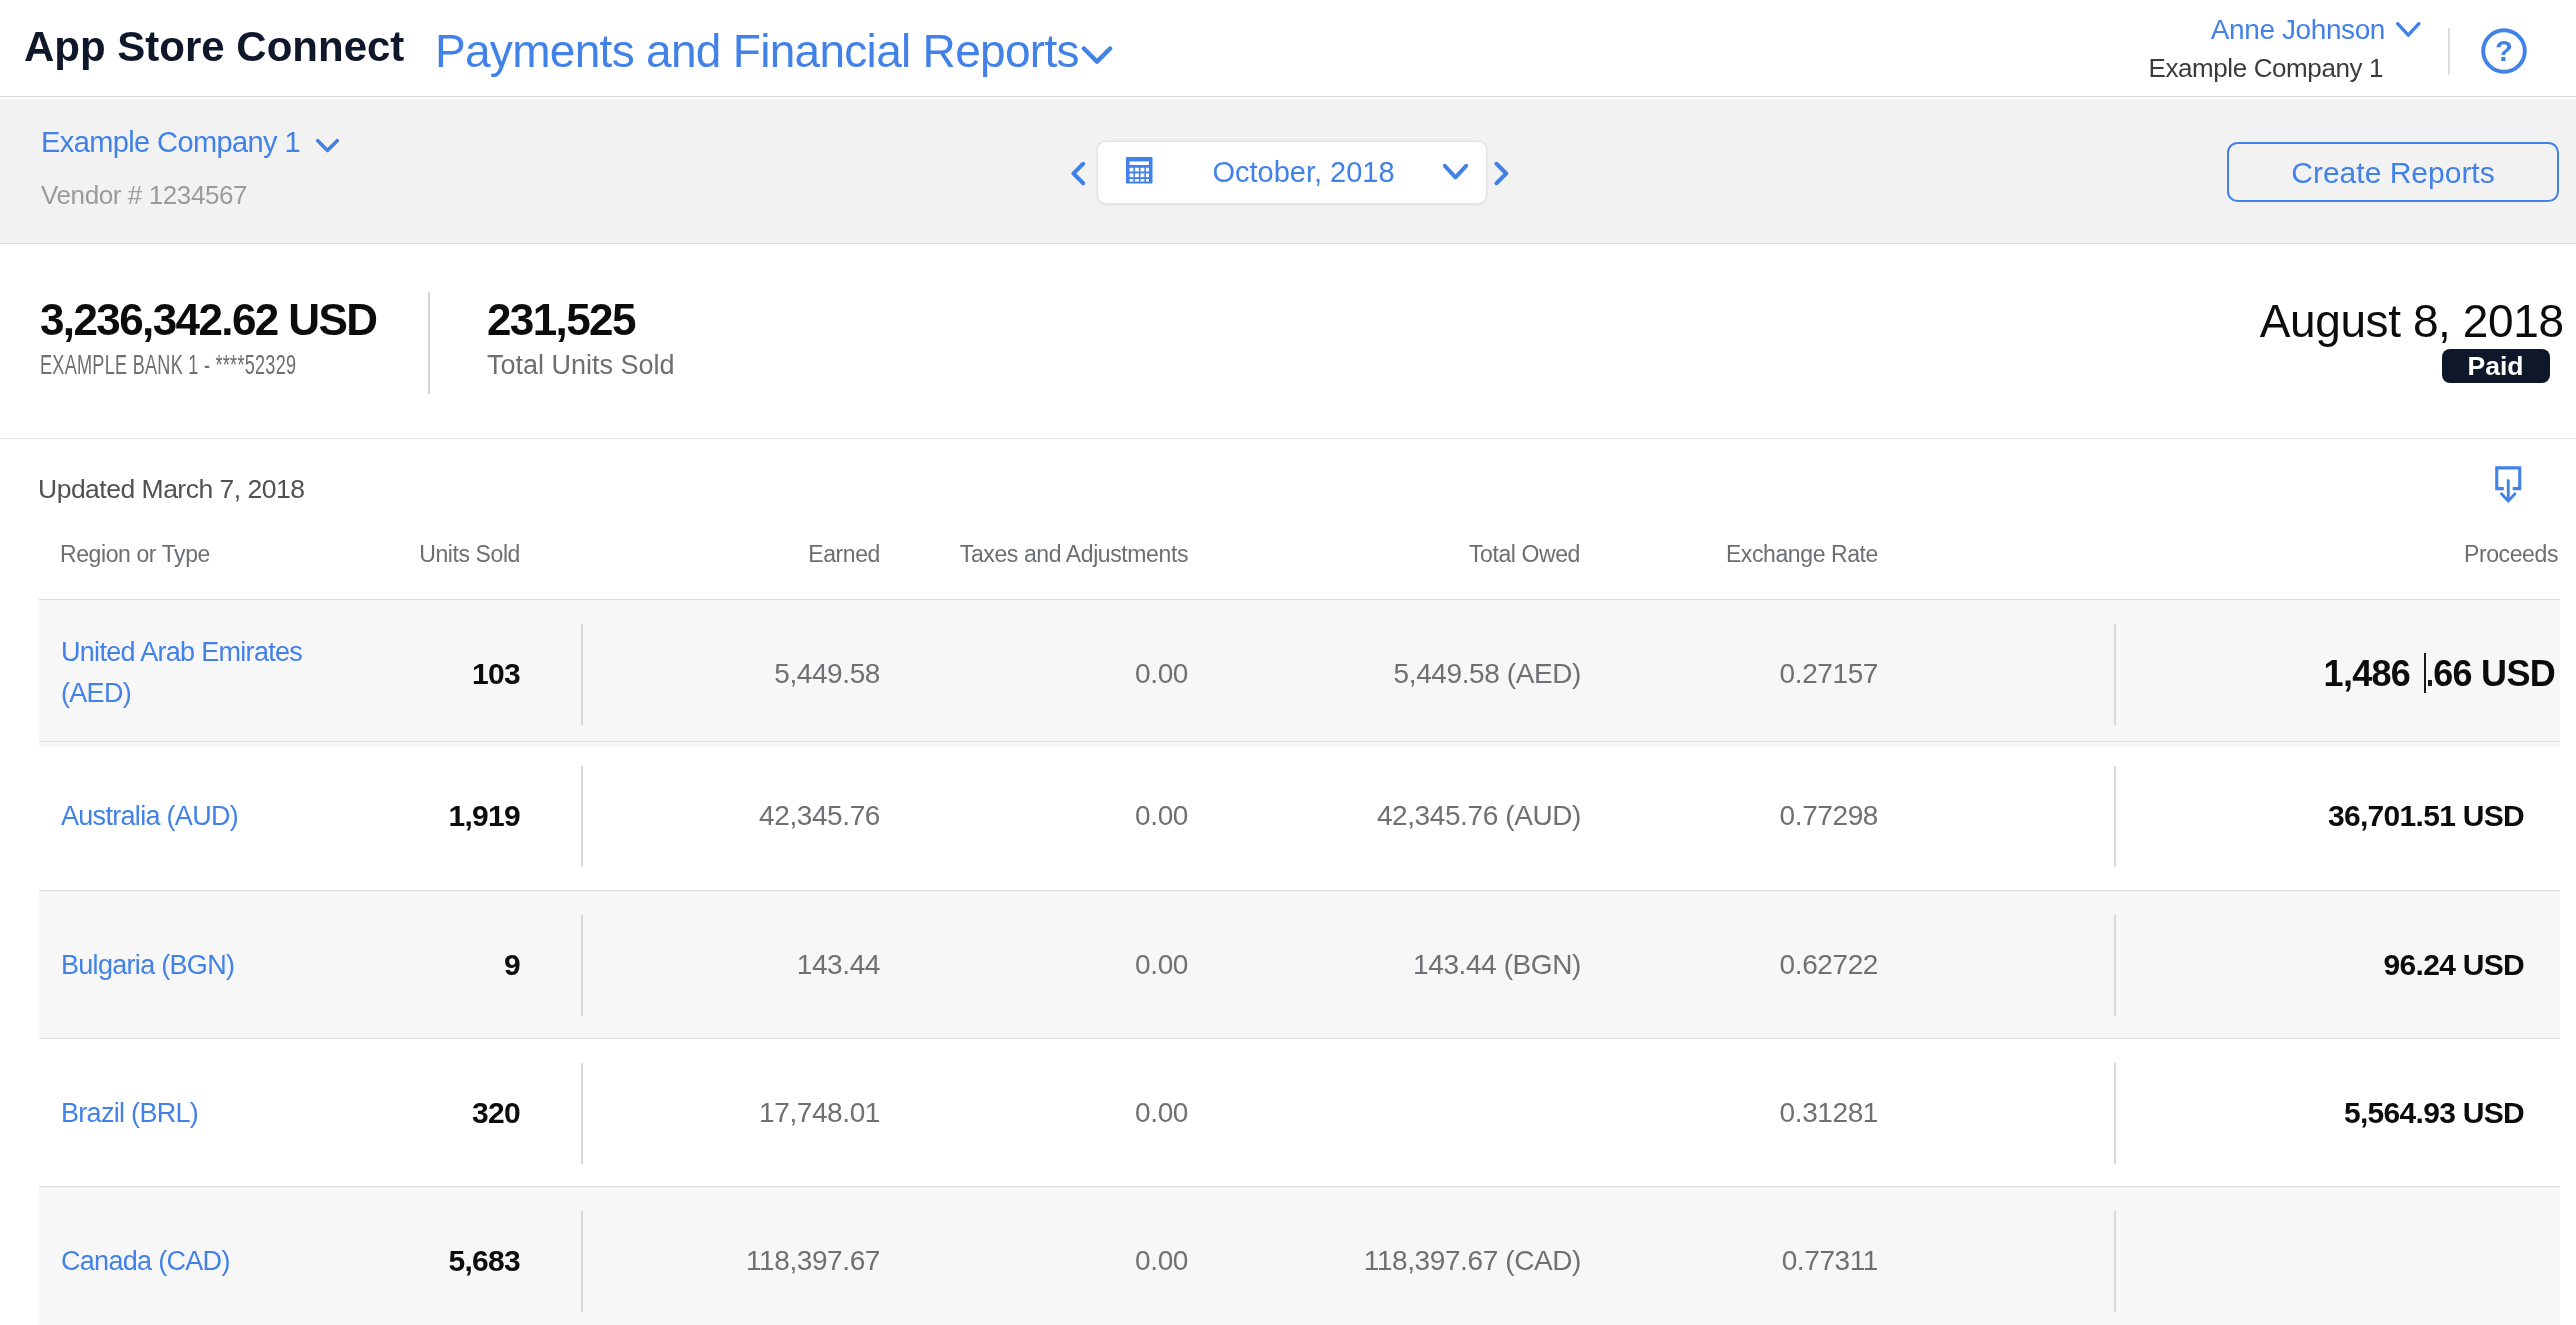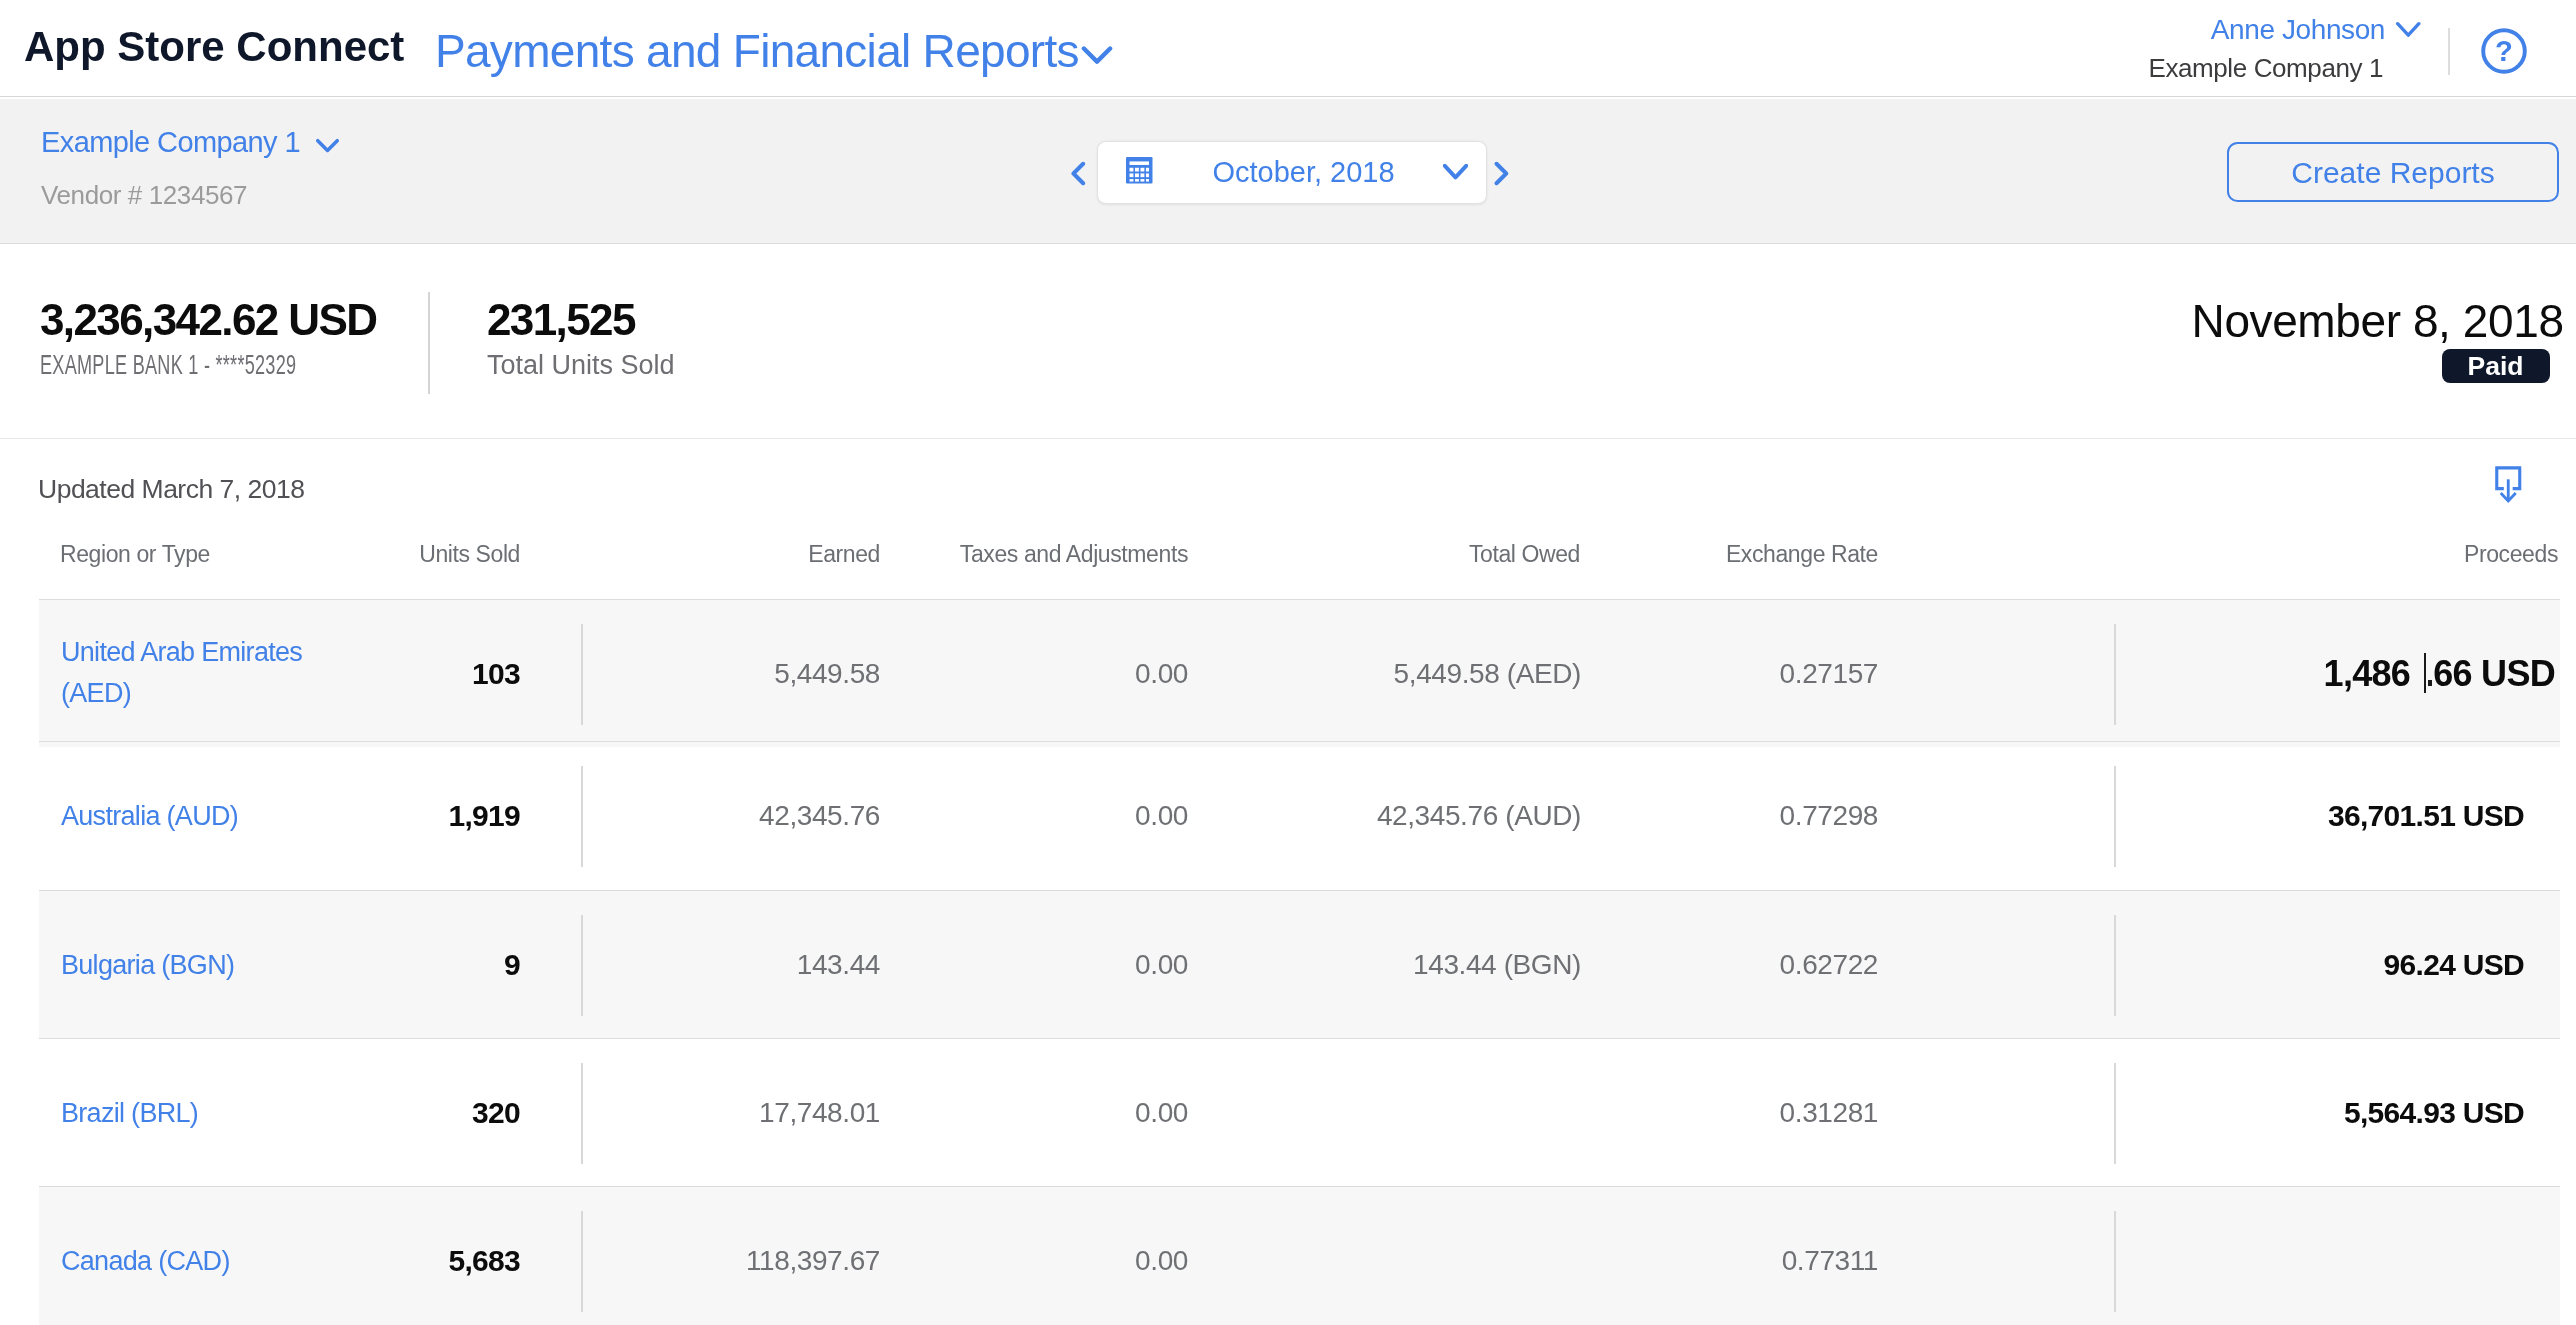--- a/index.html
+++ b/index.html
@@ -115,21 +115,21 @@
         <span>Create Reports</span>
       </div>
   </div>
 
   <div class="summary">
     <div class="sum-amt big">3,236,342.62 USD</div>
     <div class="sum-amt-sub sub">EXAMPLE BANK 1 - ****52329</div>
     <div class="sum-div"></div>
     <div class="sum-units big">231,525</div>
     <div class="sum-units-sub sub">Total Units Sold</div>
-    <div class="sum-date">November 8, 2018</div>
+    <div class="sum-date">August 8, 2018</div>
     <div class="paid"><span>Paid</span></div>
   </div>
 
   <div class="updated">Updated March 7, 2018</div>
   <svg class="dl-icon" width="26.5" height="39" viewBox="0 0 30 44">
     <path d="M10 25.5 L2 25.5 L2 2 L28 2 L28 25.5 L20 25.5" fill="none" stroke="#4181e8" stroke-width="3.5"></path>
     <line x1="15" y1="15" x2="15" y2="38" stroke="#4181e8" stroke-width="3.2"></line>
     <path d="M6.5 30.5 L15 39.5 L23.5 30.5" fill="none" stroke="#4181e8" stroke-width="3.2"></path>
   </svg>
 
@@ -188,17 +188,18 @@
     <div class="td black" style="left:0; width:2485px;">5,564.93 USD</div>
   </div>
 
   <div class="tr gray" style="top:1186px;">
     <div class="vdiv" style="left:542px;"></div>
     <div class="vdiv" style="left:2075px;"></div>
     <div class="td link" style="left:22px;">Canada (CAD)</div>
     <div class="td black" style="left:0; width:481px;">5,683</div>
     <div class="td" style="left:0; width:841px;">118,397.67</div>
     <div class="td" style="left:0; width:1149px;">0.00</div>
+    <div class="td" style="left:0; width:1542px;">118,397.67 (CAD)</div>
     <div class="td" style="left:0; width:1839px;">0.77311</div>
   </div>
 
 </div>
 
 
 </body></html>

